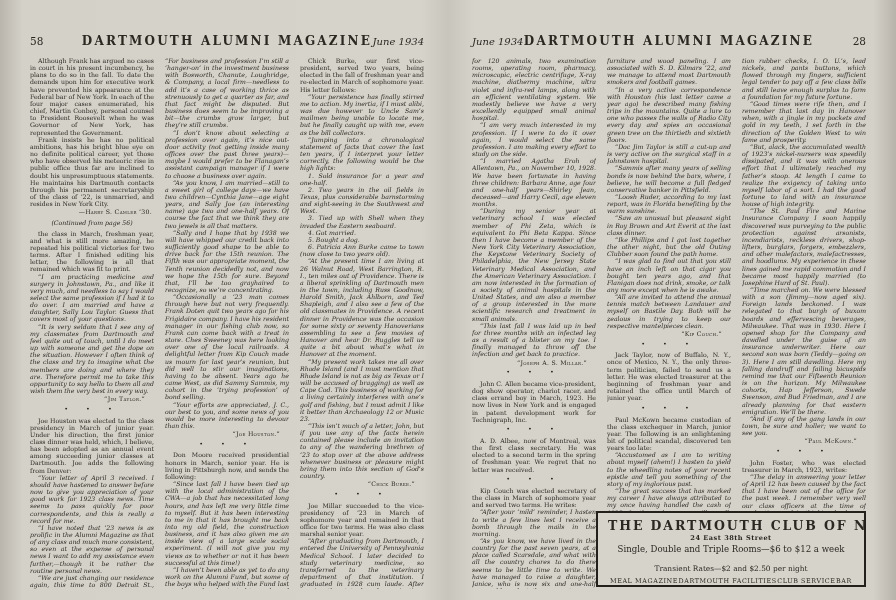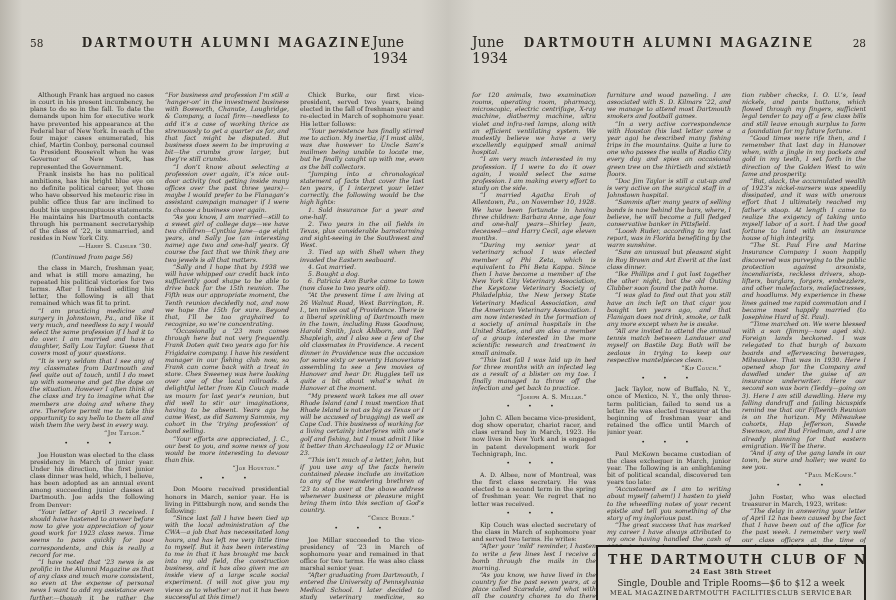--- a/index.html
+++ b/index.html
@@ -8,43 +8,43 @@
     font-family:"DejaVu Serif","Liberation Serif",serif;
     color:#2b2822;
     background:#d4d1c9;
   }
   .spread{
     width:896px;height:600px;display:flex;
     background:linear-gradient(90deg,#b9b5ac 0%,#d4d1c9 2.5%,#d6d3cb 47%,#c8c5bd 50%,#d6d3cb 53%,#d4d1c9 97.5%,#b7b3aa 100%);
   }
   .page{width:448px;height:600px;box-sizing:border-box;padding:34px 24px 12px 30px;}
   .page.right{padding:34px 30px 12px 24px;}
-  .page-header{display:grid;grid-template-columns:1fr auto 1fr;align-items:baseline;margin-bottom:25px;}
+  .page-header{display:grid;grid-template-columns:1fr auto 1fr;align-items:baseline;margin-bottom:9px;}
   .page-header .left-slot{justify-self:start;}
   .page-header .right-slot{justify-self:end;}
   .mag-title{font-size:12px;font-weight:bold;letter-spacing:2.2px;white-space:nowrap;}
   .pg-num{font-size:10.5px;}
-  .issue-date{font-size:14px;}
+  .issue-date{font-size:10px;font-style:italic;}
   .cols{display:flex;gap:11px;height:532px;overflow:hidden;position:relative;}
   .col{flex:1;overflow:hidden;font-size:6.2px;line-height:7.15px;text-align:justify;}
   .col p{margin:0;text-indent:8px;}
   .col p.quote{font-style:italic;}
   .col p.cont{font-style:italic;text-indent:0;}
   .col p.sig{font-style:normal;font-variant:small-caps;text-align:right;text-indent:0;padding-right:9px;margin:1px 0 2px;letter-spacing:0.3px;}
   .col p.byline{font-variant:small-caps;text-align:right;text-indent:0;padding-right:2px;margin:1px 0 4px;letter-spacing:0.3px;}
   .col p.sep{text-align:center;text-indent:0;letter-spacing:8px;font-size:6.5px;margin:3.5px 0;}
   .col p.note{text-align:center;font-style:italic;text-indent:0;margin:3px 0;}
   .ad-box{
     position:absolute;left:124px;right:0;bottom:2px;height:76px;
     box-sizing:border-box;background:#d6d3cb;border:2.5px solid #23201b;
     padding:5px 10px 4px;text-align:center;z-index:5;
   }
   .ad-title{font-size:12.5px;font-weight:bold;letter-spacing:1.9px;white-space:nowrap;margin-bottom:1px;}
   .ad-address{font-size:6.6px;font-weight:bold;letter-spacing:0.5px;margin-bottom:2px;}
-  .ad-rooms{font-size:8.6px;margin-bottom:1px;}
+  .ad-rooms{font-size:8.6px;margin-bottom:10px;}
   .ad-rates{font-size:7.4px;margin-bottom:4px;}
   .ad-amenities{display:flex;justify-content:space-between;font-size:6.4px;letter-spacing:0.6px;padding:0 2px;}
 </style>
 </head>
 <body>
 
 <div class="spread">
 
   <div class="page left">
     <header class="page-header">
@@ -152,20 +152,21 @@
           <p class="quote">“And if any of the gang lands in our town, be sure and holler; we want to see you.</p>
           <p class="sig">“Paul McKown.”</p>
           <p class="sep">• • •</p>
           <p class="body">John Foster, who was elected treasurer in March, 1923, writes:</p>
           <p class="quote">“The delay in answering your letter of April 12 has been caused by the fact that I have been out of the office for the past week. I remember very well our class officers at the time of graduation, and in thinking back over those wonderful days at Hanover, I find it impossible to write a letter of this kind without saying a word about one of the most beloved men</p>
         </div>
       <div class="ad-box">
         <div class="ad-title">THE DARTMOUTH CLUB OF NEW YORK</div>
         <div class="ad-address">24 East 38th Street</div>
         <div class="ad-rooms">Single, Double and Triple Rooms—$6 to $12 a week</div>
+        <div class="ad-rates">Transient Rates—$2 and $2.50 per night</div>
         <div class="ad-amenities">
           <span>MEAL MAGAZINE</span>
           <span>DARTMOUTH FACILITIES</span>
           <span>CLUB SERVICE</span>
           <span>BAR</span>
         </div>
       </div>
     </div>
   </div>
 

